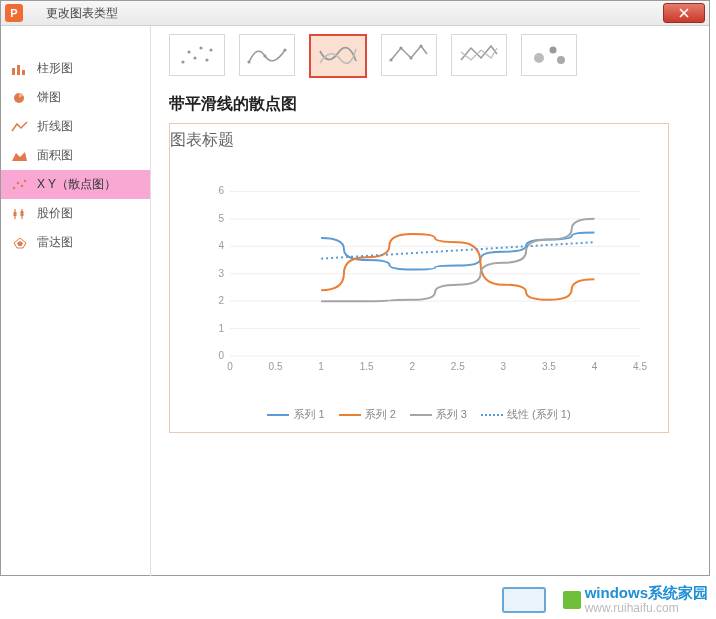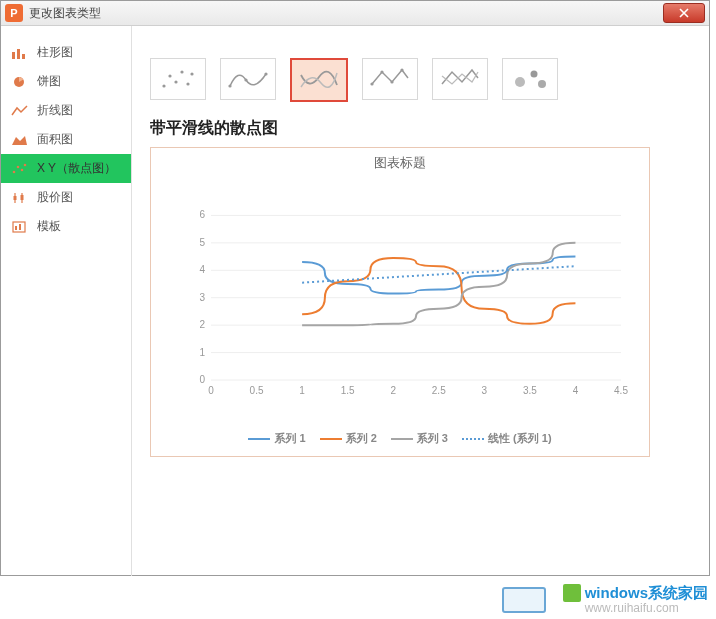--- a/index.html
+++ b/index.html
@@ -32,64 +32,64 @@
   position: relative;
 }
 .titlebar .app-icon {
   width: 18px; height: 18px;
   background: #ef6c34;
   border-radius: 3px;
   display:flex;align-items:center;justify-content:center;
   color:#fff;font-weight:bold;font-size:11px;
 }
 .titlebar .title {
-  margin-left: 6px;
+  margin-left: 23px;
   color: #444;
 }
 .titlebar .close-btn {
   position: absolute;
   right: 4px; top: 2px;
   width: 40px; height: 18px;
   background: linear-gradient(#e67b6a,#c83a2a);
   border: 1px solid #9a2e22;
   border-radius: 3px;
   display:flex;align-items:center;justify-content:center;
   cursor: pointer;
 }
 .titlebar .close-btn svg { width:10px;height:10px; }
 .body {
   display:flex;
   height: calc(100% - 24px);
 }
 .sidebar {
-  width: 131px;
+  width: 150px;
   border-right: 1px solid #e0e0e0;
-  padding-top: 12px;
+  padding-top: 28px;
   box-sizing:border-box;
 }
 .sidebar-item {
   display:flex;
   align-items:center;
   padding: 6px 10px;
   color: #555;
   cursor:pointer;
   gap:8px;
 }
 .sidebar-item.selected {
-  background: #22c55e;
+  background: #f9a8d4;
   color: #333;
 }
 .sidebar-item .s-icon {
   width:18px;height:14px;
   display:flex;align-items:center;justify-content:center;
 }
 .sidebar-item .s-icon svg { width:18px;height:14px; }
 .main {
   flex:1;
-  padding: 28px 18px 12px 18px;
+  padding: 4px 18px 12px 18px;
   box-sizing:border-box;
 }
 .type-row {
   display:flex;
   gap: 14px;
   padding: 4px 0 10px 0;
 }
 .type-thumb {
   width: 54px; height: 40px;
   border: 1px solid #d8d8d8;
@@ -110,43 +110,43 @@
 }
 .chart-box {
   width: 500px;
   height: 310px;
   border: 1px solid #eac8b4;
   box-sizing:border-box;
   position:relative;
   background:#fff;
 }
 .chart-box .chart-title {
-  text-align:center;
+  text-align:left;
   color:#666;
   padding-top:6px;
-  font-size:13px;
+  font-size:16px;
 }
 .plot {
   position:absolute;
   left: 30px; top: 36px;
   width: 450px; height: 220px;
 }
 .legend {
   position:absolute;
   bottom:10px; left:0; right:0;
   display:flex; justify-content:center; gap:14px;
   font-size:11px; color:#888;
 }
-.legend .lg { display:flex;align-items:center;gap:4px;font-weight:bold;}
+.legend .lg { display:flex;align-items:center;gap:4px;}
 .legend .line { width:22px;height:0;border-top:2px solid;}
 .legend .dotline { width:22px;height:0;border-top:2px dotted;}
 .watermark {
   position:absolute;
   right: 8px; bottom: 4px;
-  display:flex;align-items:flex-start;gap:4px;
+  display:flex;align-items:center;gap:4px;
   color:#1f8fd6;
   font-weight:bold;
   font-size:15px;
 }
 .watermark .wlogo {
   width:18px;height:18px;
   background:#6fbf3b;
   border-radius:2px;
 }
 .watermark .sub {
@@ -230,26 +230,25 @@
               <rect x="2.5" y="5" width="3" height="4" fill="#e07a4a"></rect>
               <line x1="11" y1="2" x2="11" y2="12" stroke="#e07a4a" stroke-width="1.2"></line>
               <rect x="9.5" y="4" width="3" height="5" fill="#e07a4a"></rect>
             </svg>
           </span>
         <span>股价图</span>
       </div>
       <div class="sidebar-item">
         <span class="s-icon">
             <svg viewBox="0 0 18 14">
-              <rect x="2" y="2" width="12" height="10" fill="none" stroke="#e07a4a" stroke-width="1.2"></rect>
-              <rect x="4" y="6" width="2" height="4" fill="#e07a4a"></rect>
-              <rect x="8" y="4" width="2" height="6" fill="#e07a4a"></rect>
-            </svg>
-          </span>
-        <span>模板</span>
+              <polygon points="9,2 15,7 12,12 6,12 3,7" fill="none" stroke="#e07a4a" stroke-width="1"></polygon>
+              <polygon points="9,5 12,7 10.5,10 7.5,10 6,7" fill="#e07a4a"></polygon>
+            </svg>
+          </span>
+        <span>雷达图</span>
       </div>
     </div>
 
     <div class="main">
       <div class="type-row">
         <div class="type-thumb">
           <svg viewBox="0 0 44 30">
               <circle cx="8" cy="22" r="1.6" fill="#999"></circle>
               <circle cx="14" cy="12" r="1.6" fill="#999"></circle>
               <circle cx="20" cy="18" r="1.6" fill="#999"></circle>

